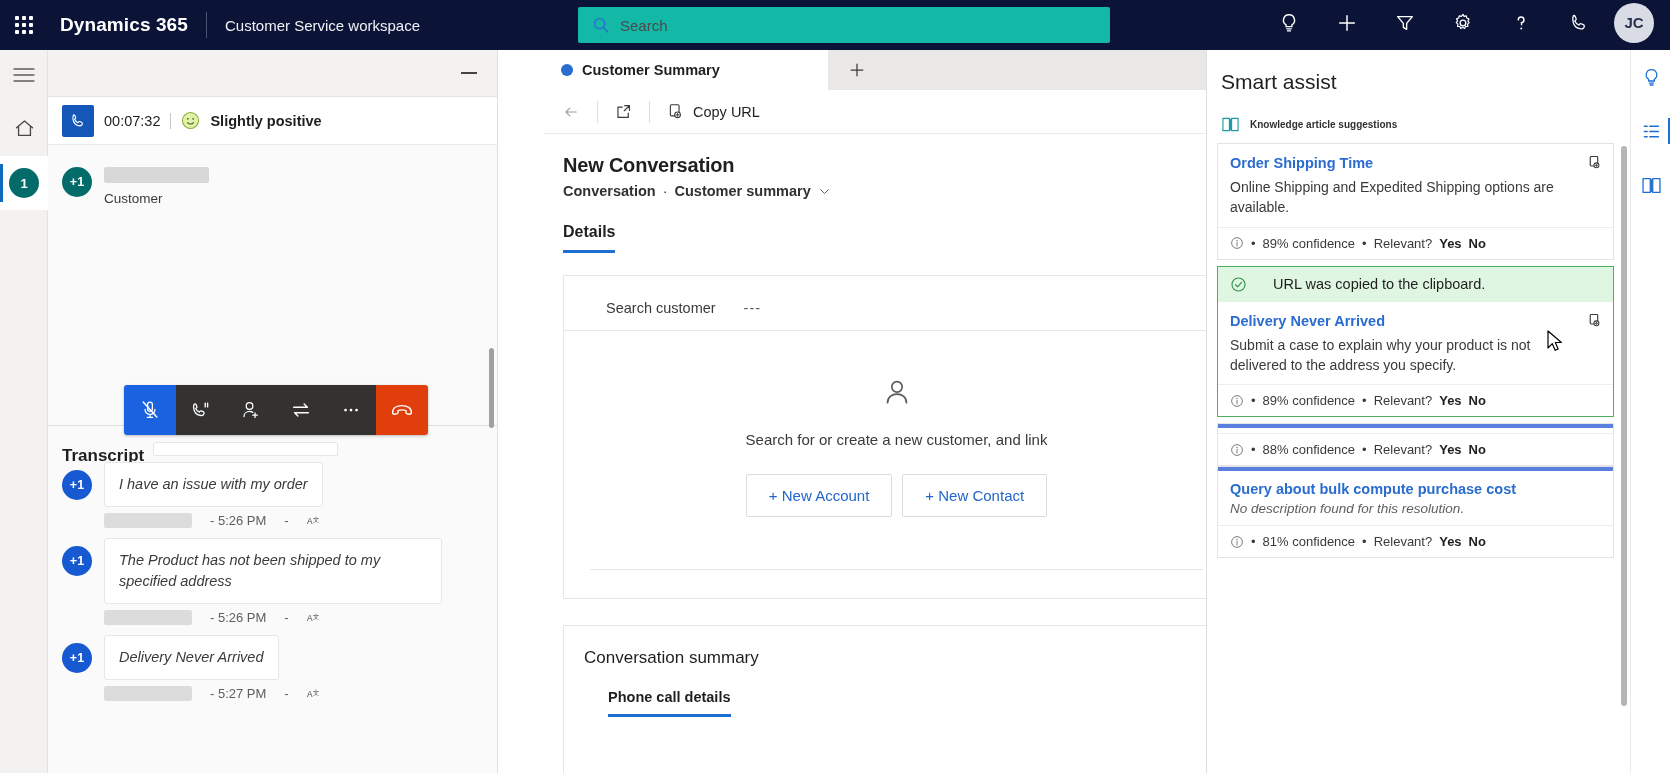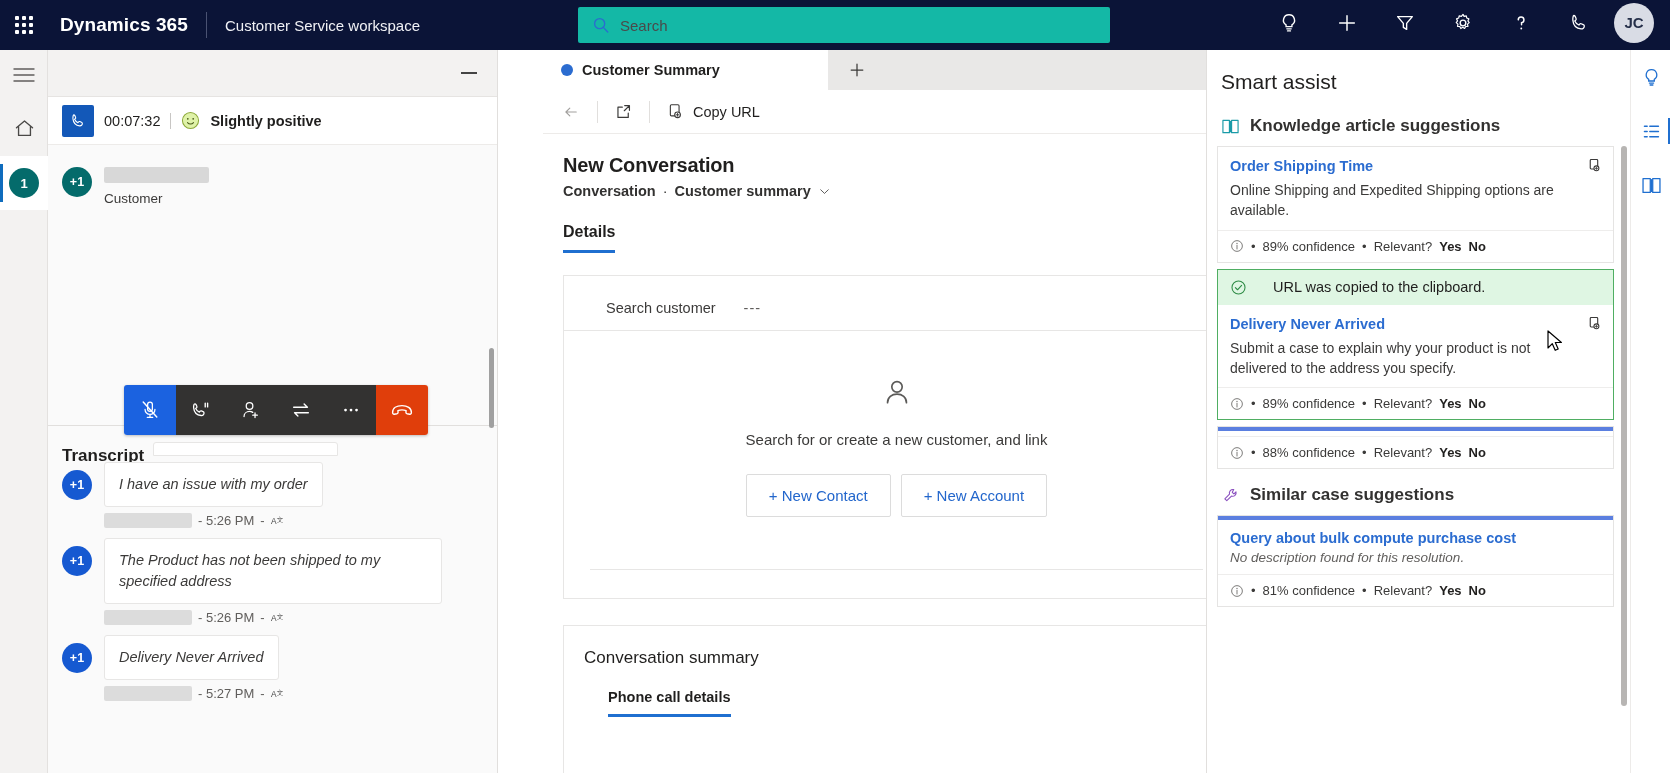--- a/index.html
+++ b/index.html
@@ -109,21 +109,21 @@
   .t-avatar {
     width:30px;height:30px;border-radius:50%;background:#1659d1;color:#fff;
     font-size:12.5px;font-weight:600;display:flex;align-items:center;justify-content:center;flex:none;margin-top:8px;
   }
   .tbubblewrap { }
   .tbubble {
     background:#fff;border:1px solid #e7e6e5;border-radius:3px;
     padding:11px 14px; font-style:italic; font-size:14.5px; color:#3b3a39; line-height:1.45;
     display:inline-block; max-width:338px;
   }
-  .tmeta { display:flex; align-items:center; gap:6px; padding:6px 0 4px 0; font-size:13px; color:#605e5c; }
+  .tmeta { display:flex; align-items:center; gap:18px; padding:6px 0 4px 0; font-size:13px; color:#605e5c; }
   .tmeta .redact { width:88px;height:15px;background:#dcdcdc;border-radius:2px; display:inline-block;}
   .cp-scroll { position:absolute; right:3px; top:298px; width:5px; height:80px; background:#a0a0a0; border-radius:3px; }
 
   
   .center { position:absolute; top:50px; left:499px; width:707px; height:723px; background:#fff;margin-left:44px; }
   .tabstrip { height:40px; background:#e9e8e7; display:flex; align-items:stretch; }
   .tab {
     background:#fff; display:flex; align-items:center; gap:9px; padding:0 22px 0 18px;
     font-size:14.5px; font-weight:600; color:#201f1e; cursor:pointer; min-width:285px;
   }
@@ -152,21 +152,21 @@
   .card-foot { height:28px; }
   .conv-sum-title { font-size:17px; color:#201f1e; padding:22px 0 0 20px; }
   .phonecall-tab { padding:20px 0 0 44px; }
   .pc-tab { display:inline-block; font-size:14.5px; font-weight:700; color:#201f1e; padding-bottom:9px; border-bottom:3px solid #1f6fd0; cursor:pointer;}
   .center-scroll { position:absolute; right:2px; top:230px; width:6px; height:118px; background:#b3b1af; border-radius:3px; }
   .center-scroll2 { position:absolute; right:2px; top:640px; width:6px; height:100px; background:#b3b1af; border-radius:3px; }
 
   
   .smart { position:absolute; top:50px; left:1206px; width:424px; height:723px; background:#fff; border-left:1px solid #e1dfdd; overflow:hidden;}
   .smart-title { font-size:21px; color:#201f1e; padding:20px 0 0 14px; }
-  .sect-hdr { display:flex; align-items:center; gap:10px; padding:22px 0 10px 14px; font-size:17px; font-weight:600; color:#323130; }
+  .sect-hdr { display:flex; align-items:center; gap:10px; padding:22px 0 10px 14px; font-size:10px; font-weight:600; color:#323130; }
   .sa-card { margin:0 16px 0 10px; border:1px solid #e5e4e3; background:#fff; position:relative; }
   .sa-card.accent::before { content:''; position:absolute;left:0;right:0;top:0;height:4px;background:#5b7fe0;}
   .sa-card.hl { border:1.5px solid #4fae62; }
   .toast { background:#dff6e3; padding:9px 12px; display:flex; align-items:center; gap:26px; font-size:14.5px; color:#201f1e;}
   .sa-inner { padding:10px 14px 0 12px; position:relative; }
   .sa-link { color:#2b6cd0; font-size:14.5px; font-weight:600; cursor:pointer; display:inline-block; padding-right:30px;}
   .sa-desc { font-size:14px; color:#3b3a39; line-height:1.45; margin-top:5px; padding-right:12px;}
   .sa-meta2 { font-size:13.5px; color:#3b3a39; margin-top:3px; }
   .sa-italic { font-size:13.5px; color:#605e5c; font-style:italic; margin-top:3px; }
   .sa-foot { display:flex; align-items:center; gap:7px; padding:8px 12px 8px 12px; margin-top:9px; border-top:1px solid #eeedec; font-size:13px; color:#3b3a39;}
@@ -452,22 +452,22 @@
       <span class="field-lbl">Search customer</span>
       <span class="field-val">---</span>
     </div>
     <div class="empty-state">
       <svg width="32" height="32" viewBox="0 0 24 24">
         <circle cx="12" cy="7.4" r="3.9" fill="none" stroke="#5b5a58" stroke-width="1.25"></circle>
         <path d="M4.9 19.3c0-4 3.2-6.4 7.1-6.4s7.1 2.4 7.1 6.4" fill="none" stroke="#5b5a58" stroke-width="1.25" stroke-linecap="round"></path>
       </svg>
       <div class="empty-txt">Search for or create a new customer, and link</div>
       <div class="btn-row">
+        <button class="lbtn">+ New Account</button>
         <button class="lbtn">+ New Contact</button>
-        <button class="lbtn">+ New Account</button>
       </div>
     </div>
     <div class="card-divider"></div>
     <div class="card-foot"></div>
   </div>
 
   <div class="card" style="margin-top:26px;">
     <div class="conv-sum-title">Conversation summary</div>
     <div class="phonecall-tab">
       <div class="pc-tab">Phone call details</div>
@@ -560,26 +560,20 @@
       </svg>
       <span>•</span>
       <span>88% confidence</span>
       <span>•</span>
       <span>Relevant?</span>
       <span class="sa-yes">Yes</span>
       <span class="sa-no">No</span>
     </div>
   </div>
 
-  <div class="sect-hdr" style="padding-top:16px;">
-    <svg width="19" height="17" viewBox="0 0 24 24">
-      <path d="M16.6 3.6a5 5 0 0 0-6 6.4L4 16.6l2.8 2.8 6.6-6.6a5 5 0 0 0 6.4-6l-3 3-2.3-2.3z" fill="none" stroke="#8a4fbf" stroke-width="1.5" stroke-linejoin="round"></path>
-    </svg>
-    <span>Similar case suggestions</span>
-  </div>
 
   <div class="sa-card accent">
     <div class="sa-inner" style="padding-top:13px;">
       <span class="sa-link">Query about bulk compute purchase cost</span>
       <div class="sa-italic">No description found for this resolution.</div>
     </div>
     <div class="sa-foot">
       <svg width="14" height="14" viewBox="0 0 24 24">
         <circle cx="12" cy="12" r="9.2" fill="none" stroke="#605e5c" stroke-width="1.4"></circle>
         <circle cx="12" cy="7.6" r="1" fill="#605e5c"></circle>

